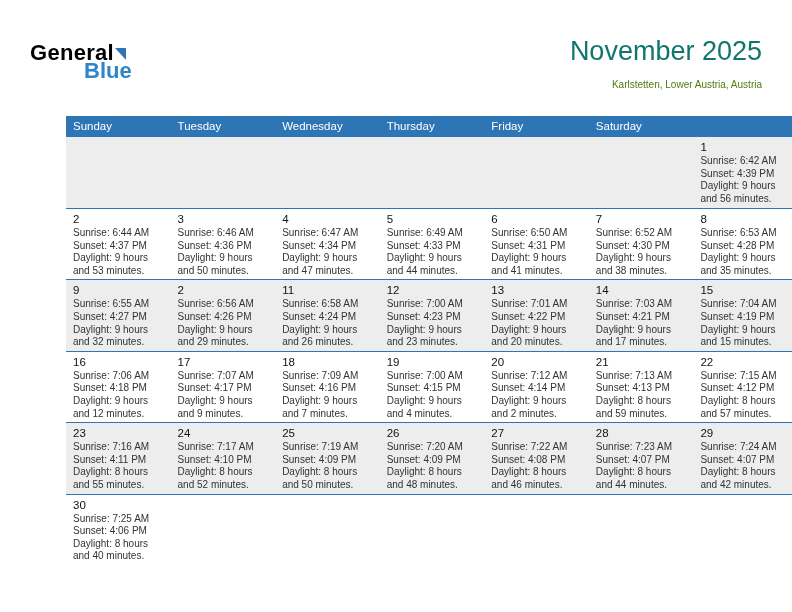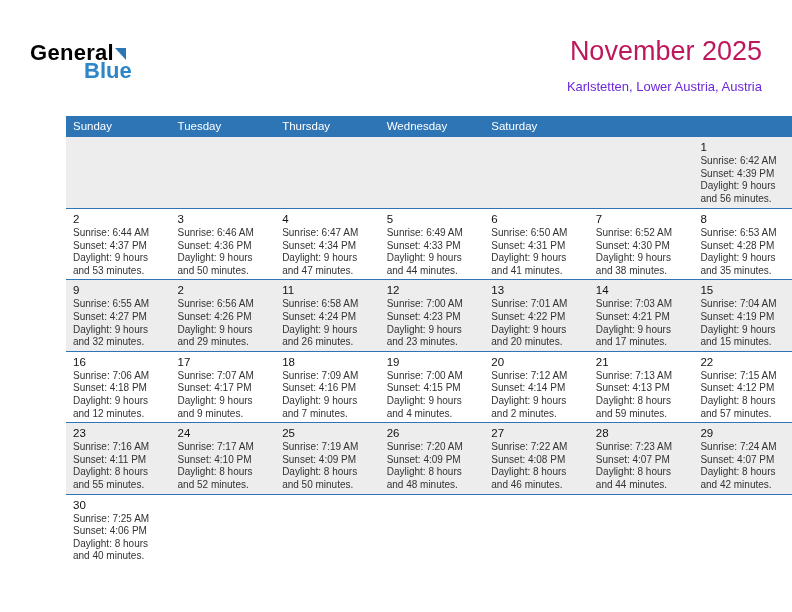--- a/index.html
+++ b/index.html
@@ -19,22 +19,22 @@
   .logo-general { font-size: 22px; font-weight: 700; color: #000000; letter-spacing: 0.3px; }
   .logo-triangle {
     display: inline-block; width: 11px; height: 12px;
     background: #2E75B6;
     clip-path: polygon(0 0, 100% 0, 100% 100%);
     margin-left: 1px; vertical-align: baseline;
   }
   .logo-blue { font-size: 22px; font-weight: 700; color: #2E86C8; margin-left: 54px; margin-top: -4px; }
 
   
-  .title { position: absolute; top: 36px; right: 30px; font-size: 27px; color: #be185d; }
-  .subtitle { position: absolute; top: 79px; right: 30px; font-size: 13px; color: #6d28d9; }
+  .title { position: absolute; top: 36px; right: 30px; font-size: 27px; color: #0f766e; }
+  .subtitle { position: absolute; top: 79px; right: 30px; font-size: 10px; color: #4d7c0f; }
 
   
   .calendar { position: absolute; left: 30px; top: 116px; width: 732px; margin-left: 36px; }
   .cal-header {
     display: grid; grid-template-columns: repeat(7, 1fr);
     background: #2E75B6;
   }
   .hcell { color: #ffffff; font-size: 11.5px; padding: 4px 2px 5px 7px; }
   .week { display: grid; grid-template-columns: repeat(7, 1fr); min-height: 71px; background: #ffffff; }
   .week.shaded { background: #EDEDED; }
@@ -55,22 +55,23 @@
     <div class="logo-blue">Blue</div>
   </div>
 
   <div class="title">November 2025</div>
   <div class="subtitle">Karlstetten, Lower Austria, Austria</div>
 
   <div class="calendar">
       <div class="cal-header">
         <div class="hcell">Sunday</div>
         <div class="hcell">Tuesday</div>
+        <div class="hcell">Wednesday</div>
         <div class="hcell">Thursday</div>
-        <div class="hcell">Wednesday</div>
+        <div class="hcell">Friday</div>
         <div class="hcell">Saturday</div>
       </div>
       <div class="week shaded">
         <div class="cell"></div>
         <div class="cell"></div>
         <div class="cell"></div>
         <div class="cell"></div>
         <div class="cell"></div>
         <div class="cell"></div>
         <div class="cell">

